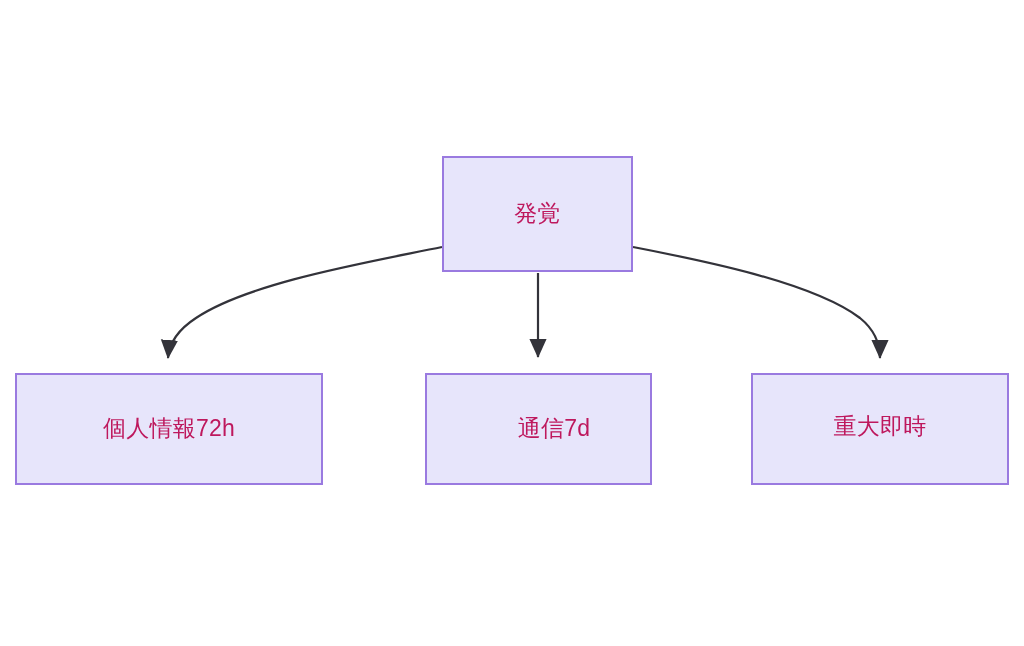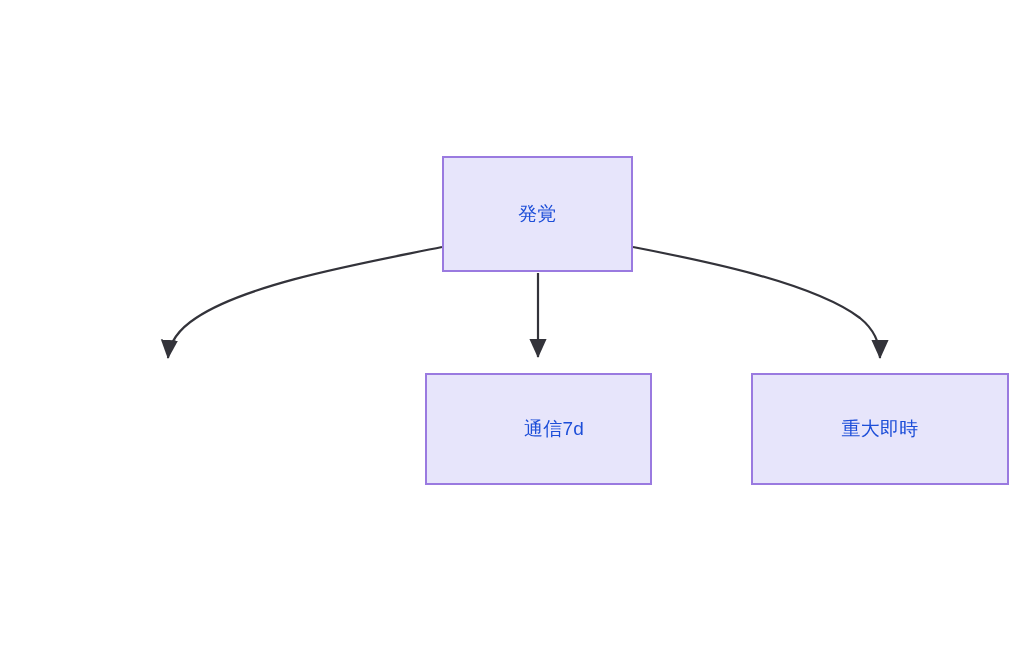--- a/index.html
+++ b/index.html
@@ -31,22 +31,22 @@
   .node {
     position: absolute;
     box-sizing: border-box;
     background: #e7e5fb;
     border: 2px solid #9a7ae0;
     display: flex;
     align-items: center;
     justify-content: center;
   }
   .node-label {
-    color: #1d4ed8;
-    font-size: 19px;
+    color: #be185d;
+    font-size: 23px;
     line-height: 1.2;
     letter-spacing: 0.2px;
     white-space: nowrap;
     text-align: center;
   }
   #node-root {
     left: 442px;
     top: 156px;
     width: 191px;
     height: 116px;
@@ -62,20 +62,21 @@
     top: 373px;
     width: 227px;
     height: 112px;
     padding-left: 31px;
   }
   #node-child-2 {
     left: 751px;
     top: 373px;
     width: 258px;
     height: 112px;
+    font-family: Liberation Mono, monospace;
   }
 </style>
 </head>
 <body>
 
 <div id="diagram-canvas">
 
   <svg id="edge-layer" viewBox="0 0 1024 646" width="1024" height="646">
     <defs>
       <marker id="arrowhead" markerWidth="9" markerHeight="9" refX="8.2" refY="4.5" orient="auto" markerUnits="strokeWidth">
@@ -87,20 +88,23 @@
 
     <path d="M 538 273 L 538 357" fill="none" stroke="#33333a" stroke-width="2.2" marker-end="url(#arrowhead)"></path>
 
     <path d="M 633 247 C 700 260, 812 282, 860 318 C 876 331, 880 345, 880 358" fill="none" stroke="#33333a" stroke-width="2.2" marker-end="url(#arrowhead)"></path>
   </svg>
 
   <div class="node" id="node-root">
     <span class="node-label">発覚</span>
   </div>
 
+  <div class="node" id="node-child-0">
+    <span class="node-label">個人情報72h</span>
+  </div>
 
   <div class="node" id="node-child-1">
     <span class="node-label">通信7d</span>
   </div>
 
   <div class="node" id="node-child-2">
     <span class="node-label">重大即時</span>
   </div>
 
 </div>

